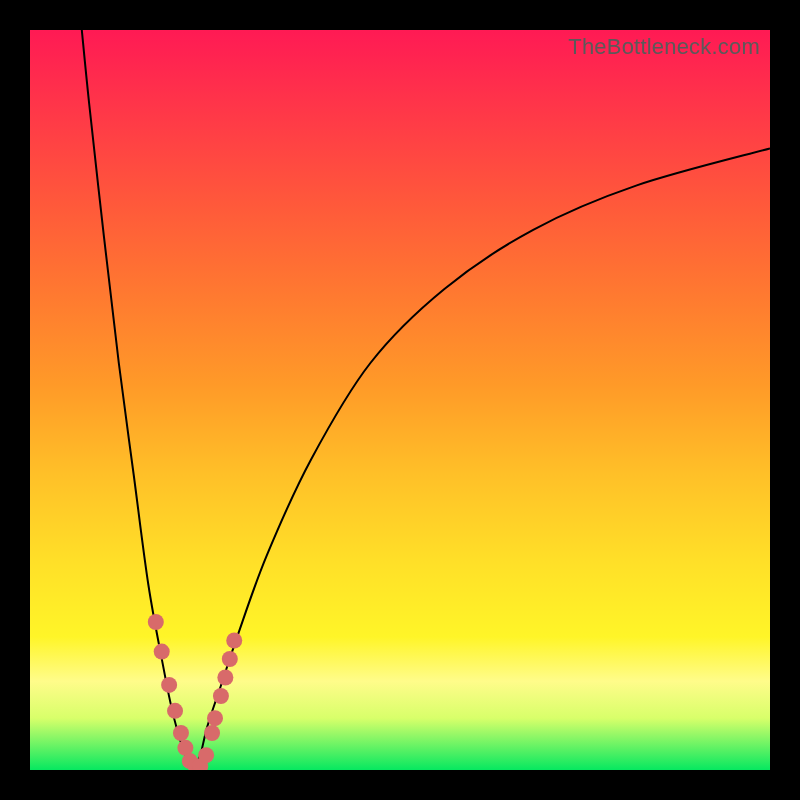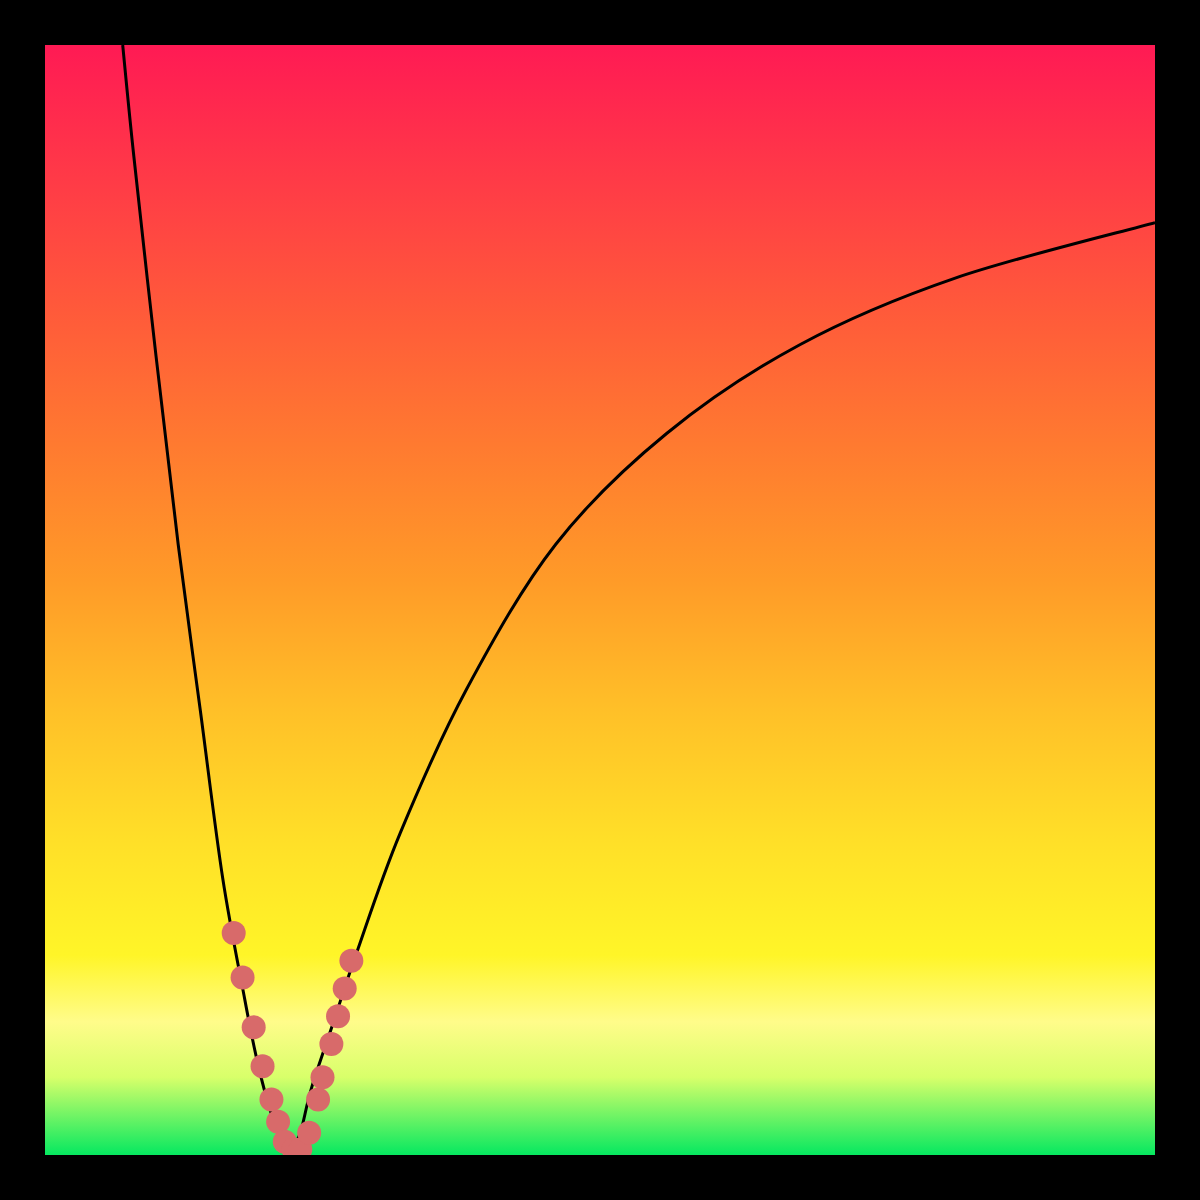--- a/index.html
+++ b/index.html
@@ -66,20 +66,21 @@
     fill: #d86a6a;
     stroke: none;
   }
 </style>
 </head>
 <body>
 
 <div class="frame">
   <div class="plot">
 
+    <div class="watermark">TheBottleneck.com</div>
 
     <svg class="curves" viewBox="0 0 740 740" preserveAspectRatio="none">
       <path id="left-branch" class="curve" d="M 51.800000000000004 0 C 53.03333333333334 12.333333333333334, 55.5 39.46666666666666, 59.2 74 C 62.900000000000006 108.53333333333333, 69.06666666666666 164.0333333333334, 74 207.20000000000005 C 78.93333333333334 250.3666666666667, 83.86666666666666 293.5333333333333, 88.8 332.99999999999994 C 93.73333333333333 372.4666666666666, 98.66666666666667 407, 103.60000000000001 444 C 108.53333333333335 481, 113.46666666666667 522.9333333333334, 118.4 555 C 123.33333333333334 587.0666666666666, 129.5 616.6666666666666, 133.2 636.4 C 136.89999999999998 656.1333333333333, 138.13333333333333 662.3, 140.6 673.4 C 143.06666666666666 684.5, 145.53333333333333 694.3666666666667, 148 703 C 150.46666666666667 711.6333333333333, 152.93333333333334 719.0333333333334, 155.4 725.2 C 157.86666666666667 731.3666666666667, 161.56666666666666 737.5333333333333, 162.8 740"></path>
       <path id="right-branch" class="curve" d="M 162.8 740 C 164.03333333333336 737.5333333333333, 167.73333333333335 732.6, 170.20000000000002 725.2 C 172.66666666666669 717.8000000000001, 173.9 707.9333333333334, 177.6 695.6 C 181.29999999999998 683.2666666666667, 187.46666666666667 666, 192.4 651.2 C 197.33333333333334 636.4000000000001, 199.8 627.7666666666667, 207.20000000000002 606.8 C 214.60000000000002 585.8333333333333, 224.4666666666667 555, 236.8 525.4 C 249.13333333333333 495.79999999999995, 263.93333333333334 461.26666666666665, 281.2 429.2 C 298.46666666666664 397.1333333333333, 318.20000000000005 361.3666666666666, 340.40000000000003 332.99999999999994 C 362.6 304.63333333333327, 387.2666666666667 281.2, 414.40000000000003 259 C 441.53333333333336 236.8, 471.1333333333334 217.06666666666675, 503.20000000000005 199.80000000000007 C 535.2666666666667 182.5333333333334, 567.3333333333333 168.96666666666667, 606.8 155.39999999999998 C 646.2666666666667 141.8333333333333, 717.8 124.56666666666665, 740 118.39999999999998"></path>
       <g id="dots">
           <circle cx="125.80000000000001" cy="592" r="8" class="dot"></circle>
           <circle cx="131.72000000000003" cy="621.6" r="8" class="dot"></circle>
           <circle cx="139.12" cy="654.9" r="8" class="dot"></circle>
           <circle cx="145.04" cy="680.8" r="8" class="dot"></circle>
           <circle cx="150.95999999999998" cy="703" r="8" class="dot"></circle>

